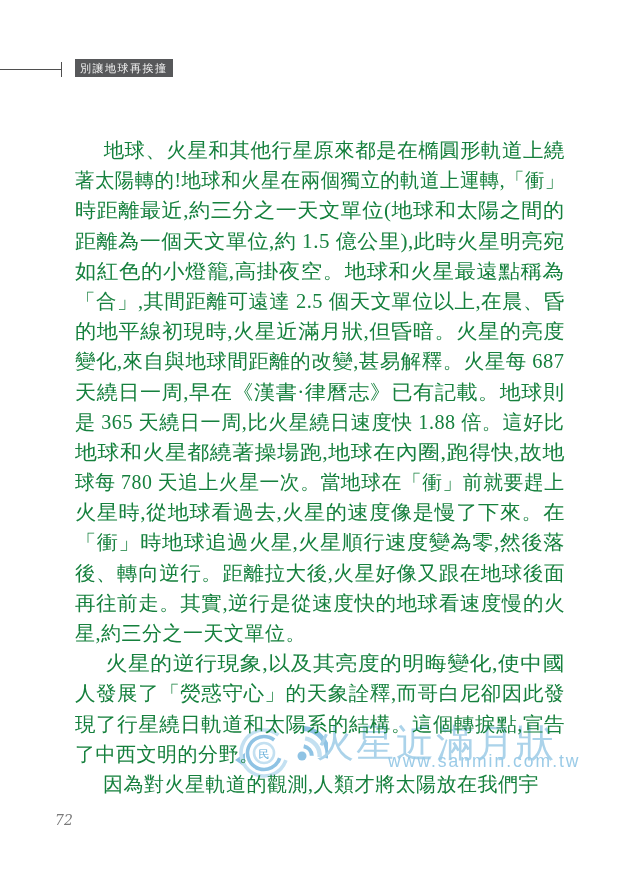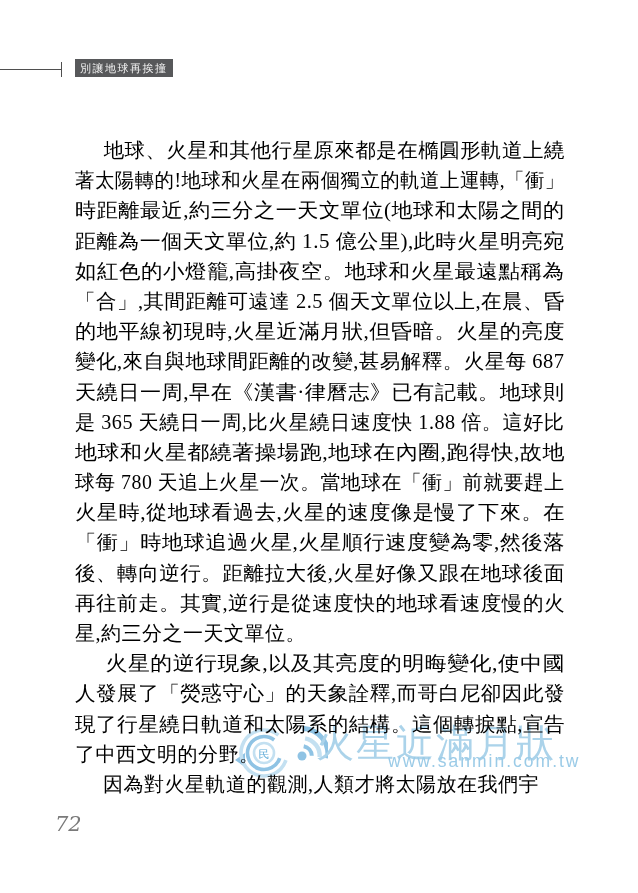--- a/index.html
+++ b/index.html
@@ -14,21 +14,21 @@
   .chapter-box{
     position:absolute; left:75px; top:59px; height:18px;
     background:#57585a; color:#f4f4f4;
     font-family:"Liberation Sans","DejaVu Sans",sans-serif;
     font-size:11px; line-height:18px; padding:0 5px; letter-spacing:1.5px;
     white-space:nowrap;
   }
   
   .body-text{
     position:absolute; left:75px; top:135px; width:490px; z-index:2;
-    color:#000000;
+    color:#15803d;
   }
   .line{
     display:block; width:max-content; white-space:nowrap;
     height:30.2px; line-height:30.2px; font-size:20px;
     transform-origin:left center; letter-spacing:0.5px;
   }
   .line.indent{padding-left:28px;}
   
   .watermark{position:absolute; left:0; top:0; z-index:1;}
   .wm-logo{position:absolute; left:234px; top:726px; width:94px; height:54px;}
@@ -38,21 +38,21 @@
     color:#abd3ea; white-space:nowrap;
   }
   .wm-url{
     position:absolute; left:345px; top:751px;
     font-family:"Liberation Sans","DejaVu Sans",sans-serif;
     font-size:17.5px; letter-spacing:2px; color:#9bcbe7; white-space:nowrap;margin-left:43px;
   }
   
   .page-number{
     position:absolute; left:55px; top:812px;
-    font-style:italic; font-size:21px; color:#7a7a7a;
+    font-style:italic; font-size:14px; color:#7a7a7a;
     font-family:"DejaVu Serif","Liberation Serif",serif;
   }
 </style>
 </head>
 <body>
 
 <div class="page">
 
   <div class="header-rule"></div>
   <div class="header-rule-tick"></div>

